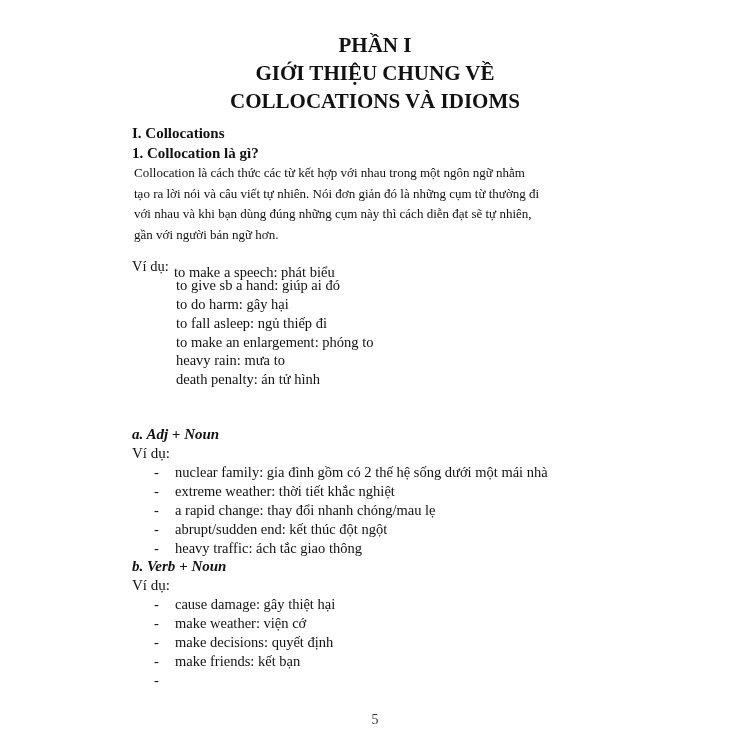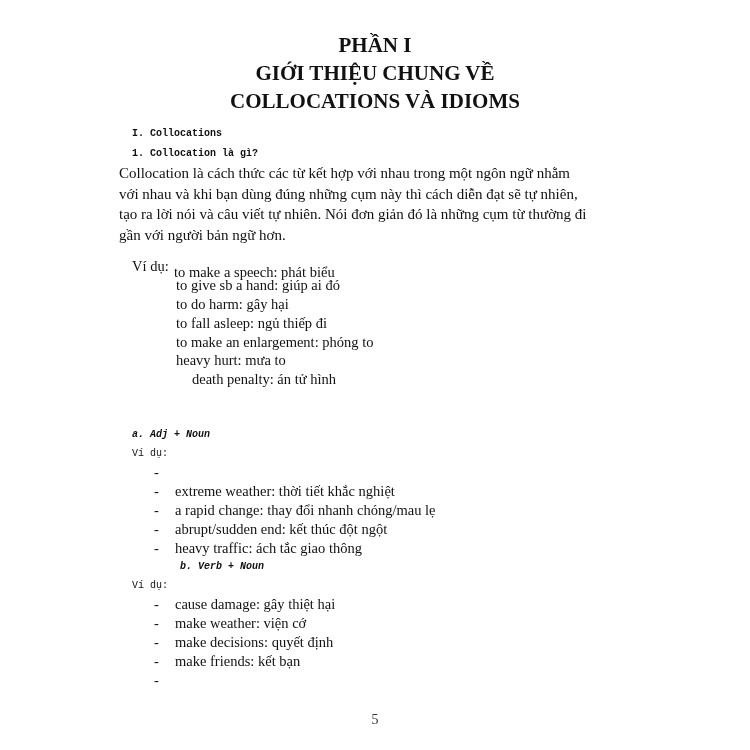--- a/index.html
+++ b/index.html
@@ -5,25 +5,25 @@
     html, body { margin: 0; padding: 0; background: #ffffff; }
     body { width: 750px; height: 750px; position: relative; overflow: hidden;
            font-family: "DejaVu Serif", "Liberation Serif", serif; color: #111; }
     .page { position: absolute; left: 0; top: 0; width: 731px; height: 750px; }
     .title { position: absolute; left: 0; width: 750px; text-align: center;
              font-family: "Liberation Serif", serif; font-weight: bold; font-size: 21px; line-height: 30px; }
     .t1 { top: 30px; }
     .t2 { top: 58px; }
     .t3 { top: 86px; }
     .block { position: absolute; left: 132px; width: 520px;
-             font-family: Liberation Mono, monospace; font-size: 10px; line-height: 19px; }
+             font-family: Liberation Serif, serif; font-size: 15px; line-height: 19px; }
     .h { font-weight: bold; }
     .hi { font-weight: bold; font-style: italic; }
-    .para { position: absolute; left: 119px; width: 520px;
-            font-family: "Liberation Serif", serif; font-size: 15px; line-height: 20.5px; }
+    .para { position: absolute; left: 134px; width: 520px;
+            font-family: "Liberation Serif", serif; font-size: 13px; line-height: 20.5px; }
     .ex-line { position: absolute; font-family: "Liberation Serif", serif; font-size: 14.5px; line-height: 19px; white-space: nowrap; }
     .bullet-list { position: absolute; left: 132px; width: 540px; margin: 0; padding: 0; list-style: none;
                    font-family: "Liberation Serif", serif; font-size: 14.5px; }
     .bullet-list li { position: relative; height: 19px; line-height: 19px; padding-left: 43px; white-space: nowrap; }
     .bullet-list li .dash { position: absolute; left: 22px; top: 0; }
     .pagenum { position: absolute; top: 712px; left: 0; width: 750px; text-align: center;
                font-family: "Liberation Serif", serif; font-size: 14px; color: #333; }
   </style>
 </head>
 <body>
@@ -32,48 +32,48 @@
 
   <div class="title t1">PHẦN I</div>
   <div class="title t2">GIỚI THIỆU CHUNG VỀ</div>
   <div class="title t3">COLLOCATIONS VÀ IDIOMS</div>
 
   <div class="block h" style="top:124px;">I. Collocations</div>
   <div class="block h" style="top:144px;">1. Collocation là gì?</div>
 
   <div class="para" style="top:163px;">
     <div>Collocation là cách thức các từ kết hợp với nhau trong một ngôn ngữ nhằm</div>
+    <div>tạo ra lời nói và câu viết tự nhiên. Nói đơn giản đó là những cụm từ thường đi</div>
     <div>với nhau và khi bạn dùng đúng những cụm này thì cách diễn đạt sẽ tự nhiên,</div>
-    <div>tạo ra lời nói và câu viết tự nhiên. Nói đơn giản đó là những cụm từ thường đi</div>
     <div>gần với người bản ngữ hơn.</div>
   </div>
 
   <div>
     <span class="ex-line" style="left:132px; top:257px;">Ví dụ:</span>
     <span class="ex-line" style="left:174px; top:263px;">to make a speech: phát biểu</span>
     <span class="ex-line" style="left:176px; top:276px;">to give sb a hand: giúp ai đó</span>
     <span class="ex-line" style="left:176px; top:295px;">to do harm: gây hại</span>
     <span class="ex-line" style="left:176px; top:314px;">to fall asleep: ngủ thiếp đi</span>
     <span class="ex-line" style="left:176px; top:333px;">to make an enlargement: phóng to</span>
-    <span class="ex-line" style="left:176px; top:351px;">heavy hurt: mưa to</span>
-    <span class="ex-line" style="left:192px; top:370px;">death penalty: án tử hình</span>
+    <span class="ex-line" style="left:176px; top:351px;">heavy rain: mưa to</span>
+    <span class="ex-line" style="left:176px; top:370px;">death penalty: án tử hình</span>
   </div>
 
 
   <div class="block hi" style="top:425px;">a. Adj + Noun</div>
   <div class="block" style="top:444px;">Ví dụ:</div>
   <ul class="bullet-list" style="top:463px;">
-    <li><span class="dash">-</span></li>
+    <li><span class="dash">-</span><span>nuclear family: gia đình gồm có 2 thế hệ sống dưới một mái nhà</span></li>
     <li><span class="dash">-</span><span>extreme weather: thời tiết khắc nghiệt</span></li>
     <li><span class="dash">-</span><span>a rapid change: thay đổi nhanh chóng/mau lẹ</span></li>
     <li><span class="dash">-</span><span>abrupt/sudden end: kết thúc đột ngột</span></li>
     <li><span class="dash">-</span><span>heavy traffic: ách tắc giao thông</span></li>
   </ul>
 
-  <div class="block hi" style="top:557px;margin-left:48px;">b. Verb + Noun</div>
+  <div class="block hi" style="top:557px;">b. Verb + Noun</div>
   <div class="block" style="top:576px;">Ví dụ:</div>
   <ul class="bullet-list" style="top:595px;">
     <li><span class="dash">-</span><span>cause damage: gây thiệt hại</span></li>
     <li><span class="dash">-</span><span>make weather: viện cớ</span></li>
     <li><span class="dash">-</span><span>make decisions: quyết định</span></li>
     <li><span class="dash">-</span><span>make friends: kết bạn</span></li>
     <li><span class="dash">-</span></li>
   </ul>
 
   <div class="pagenum">5</div>

